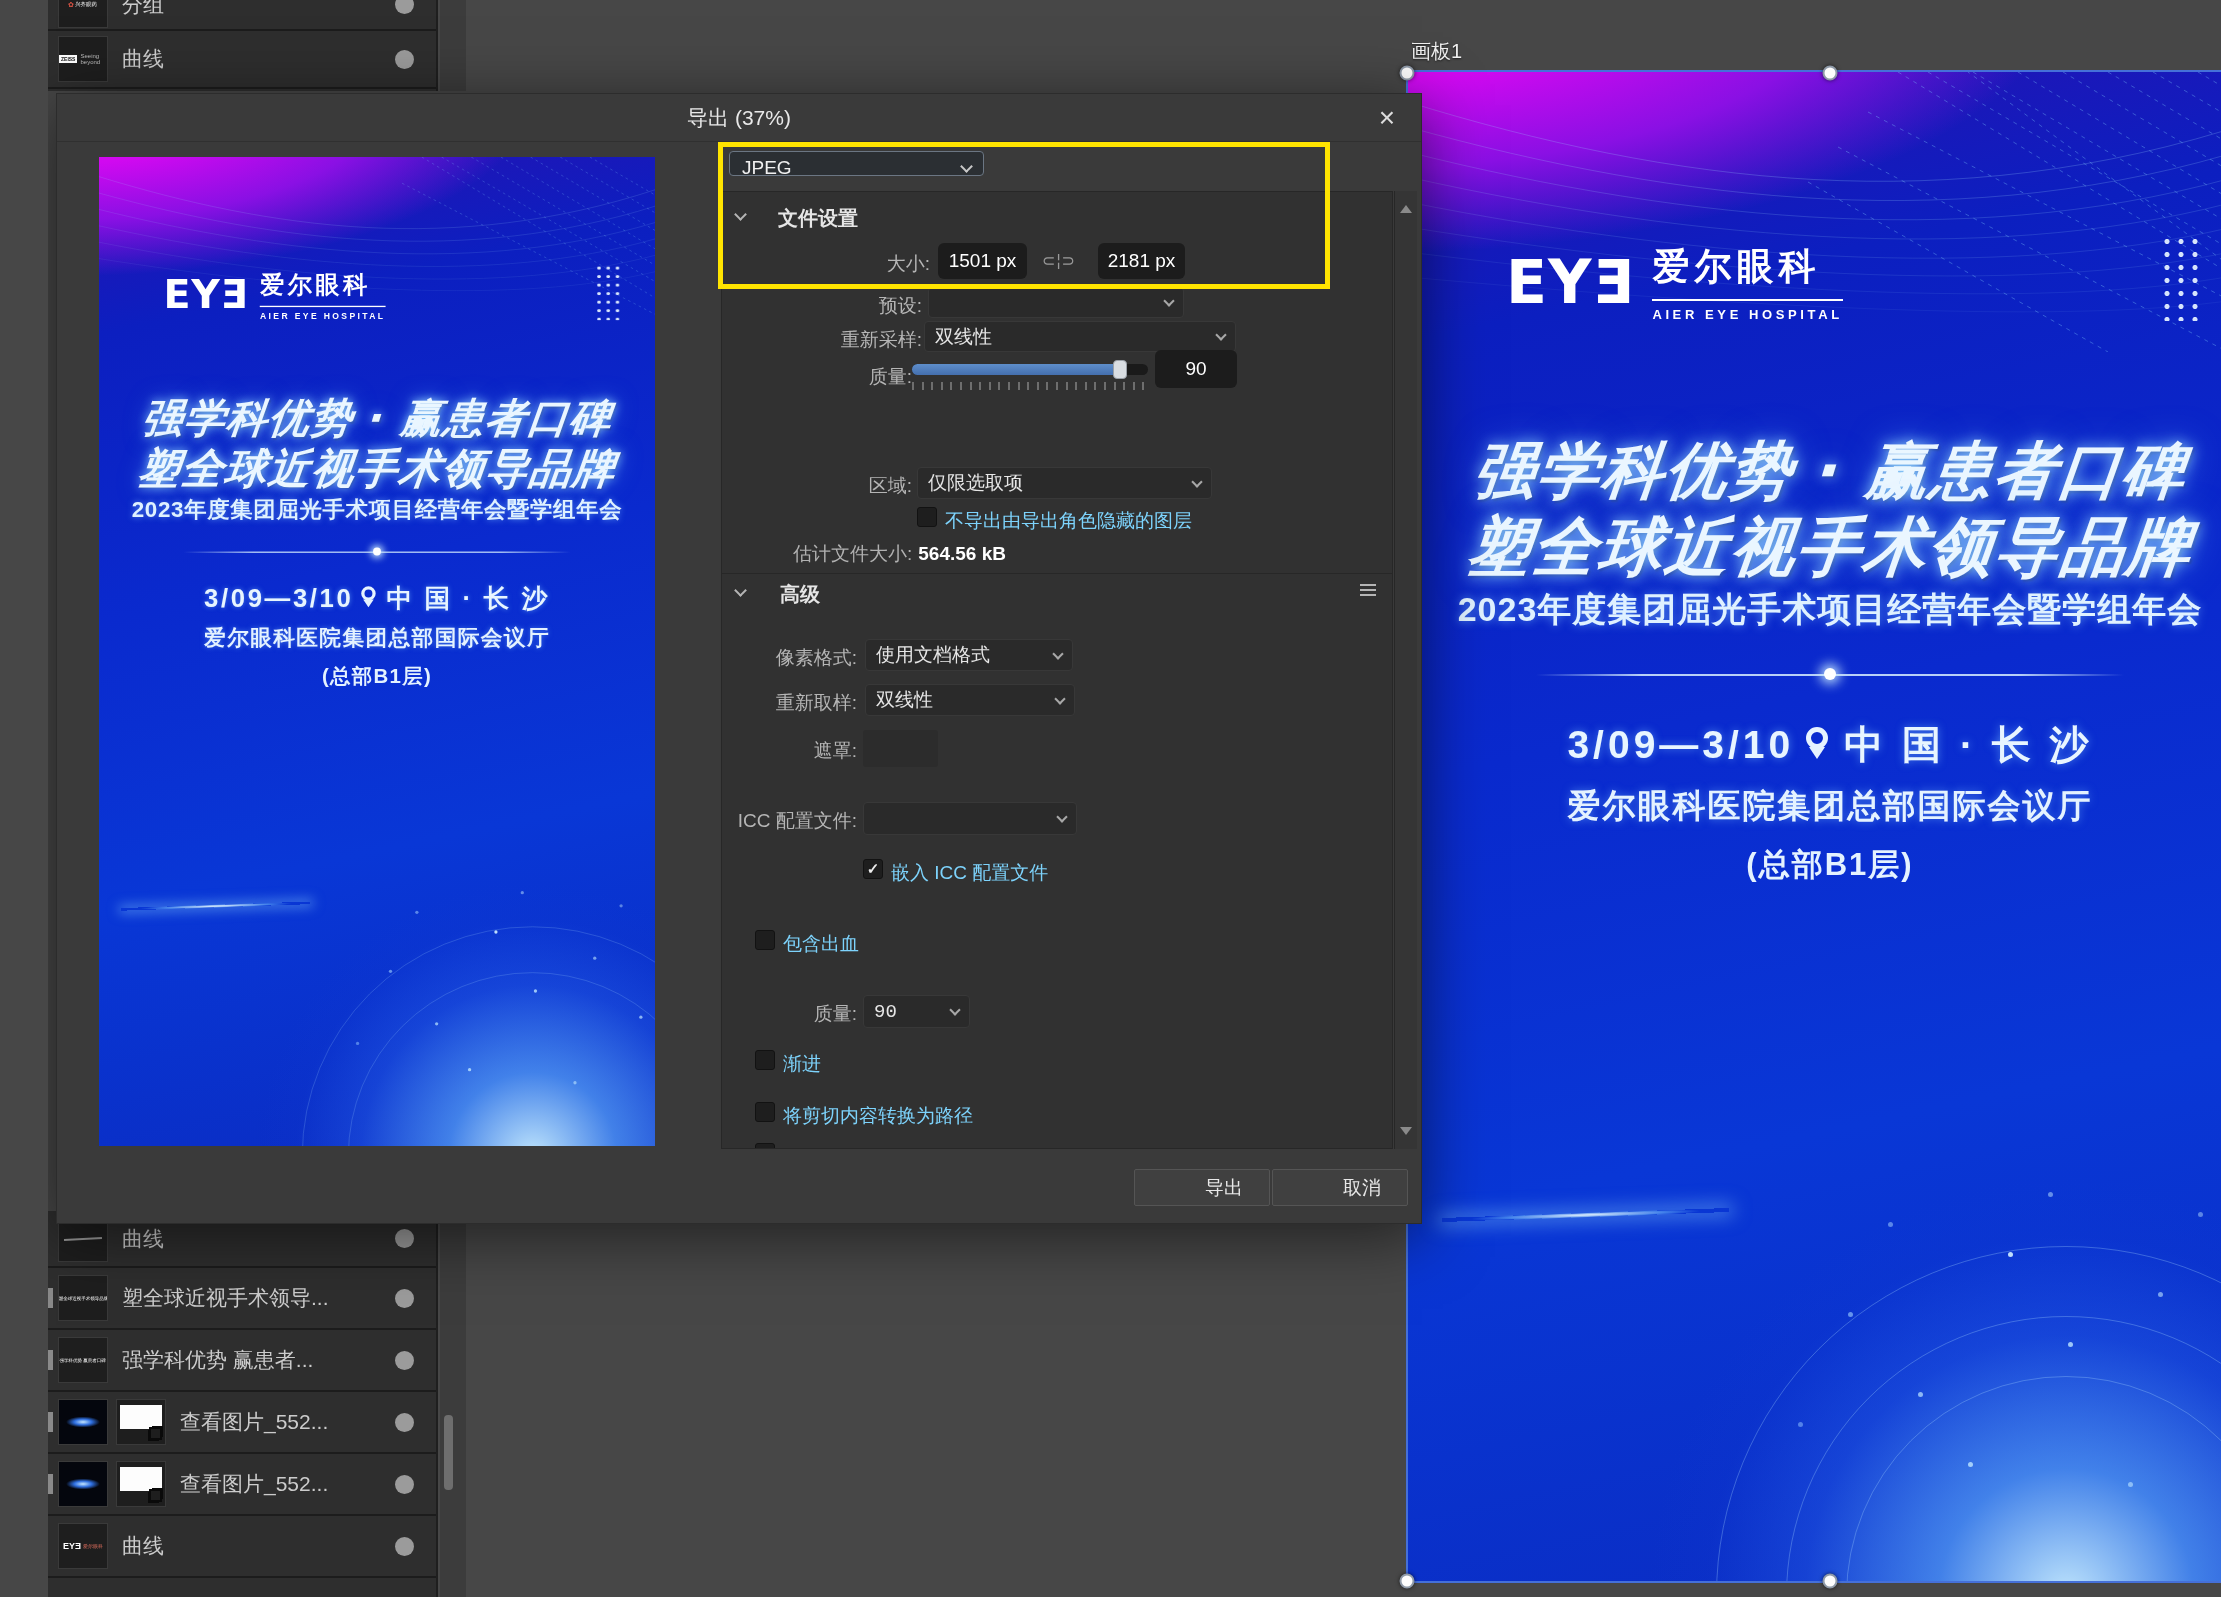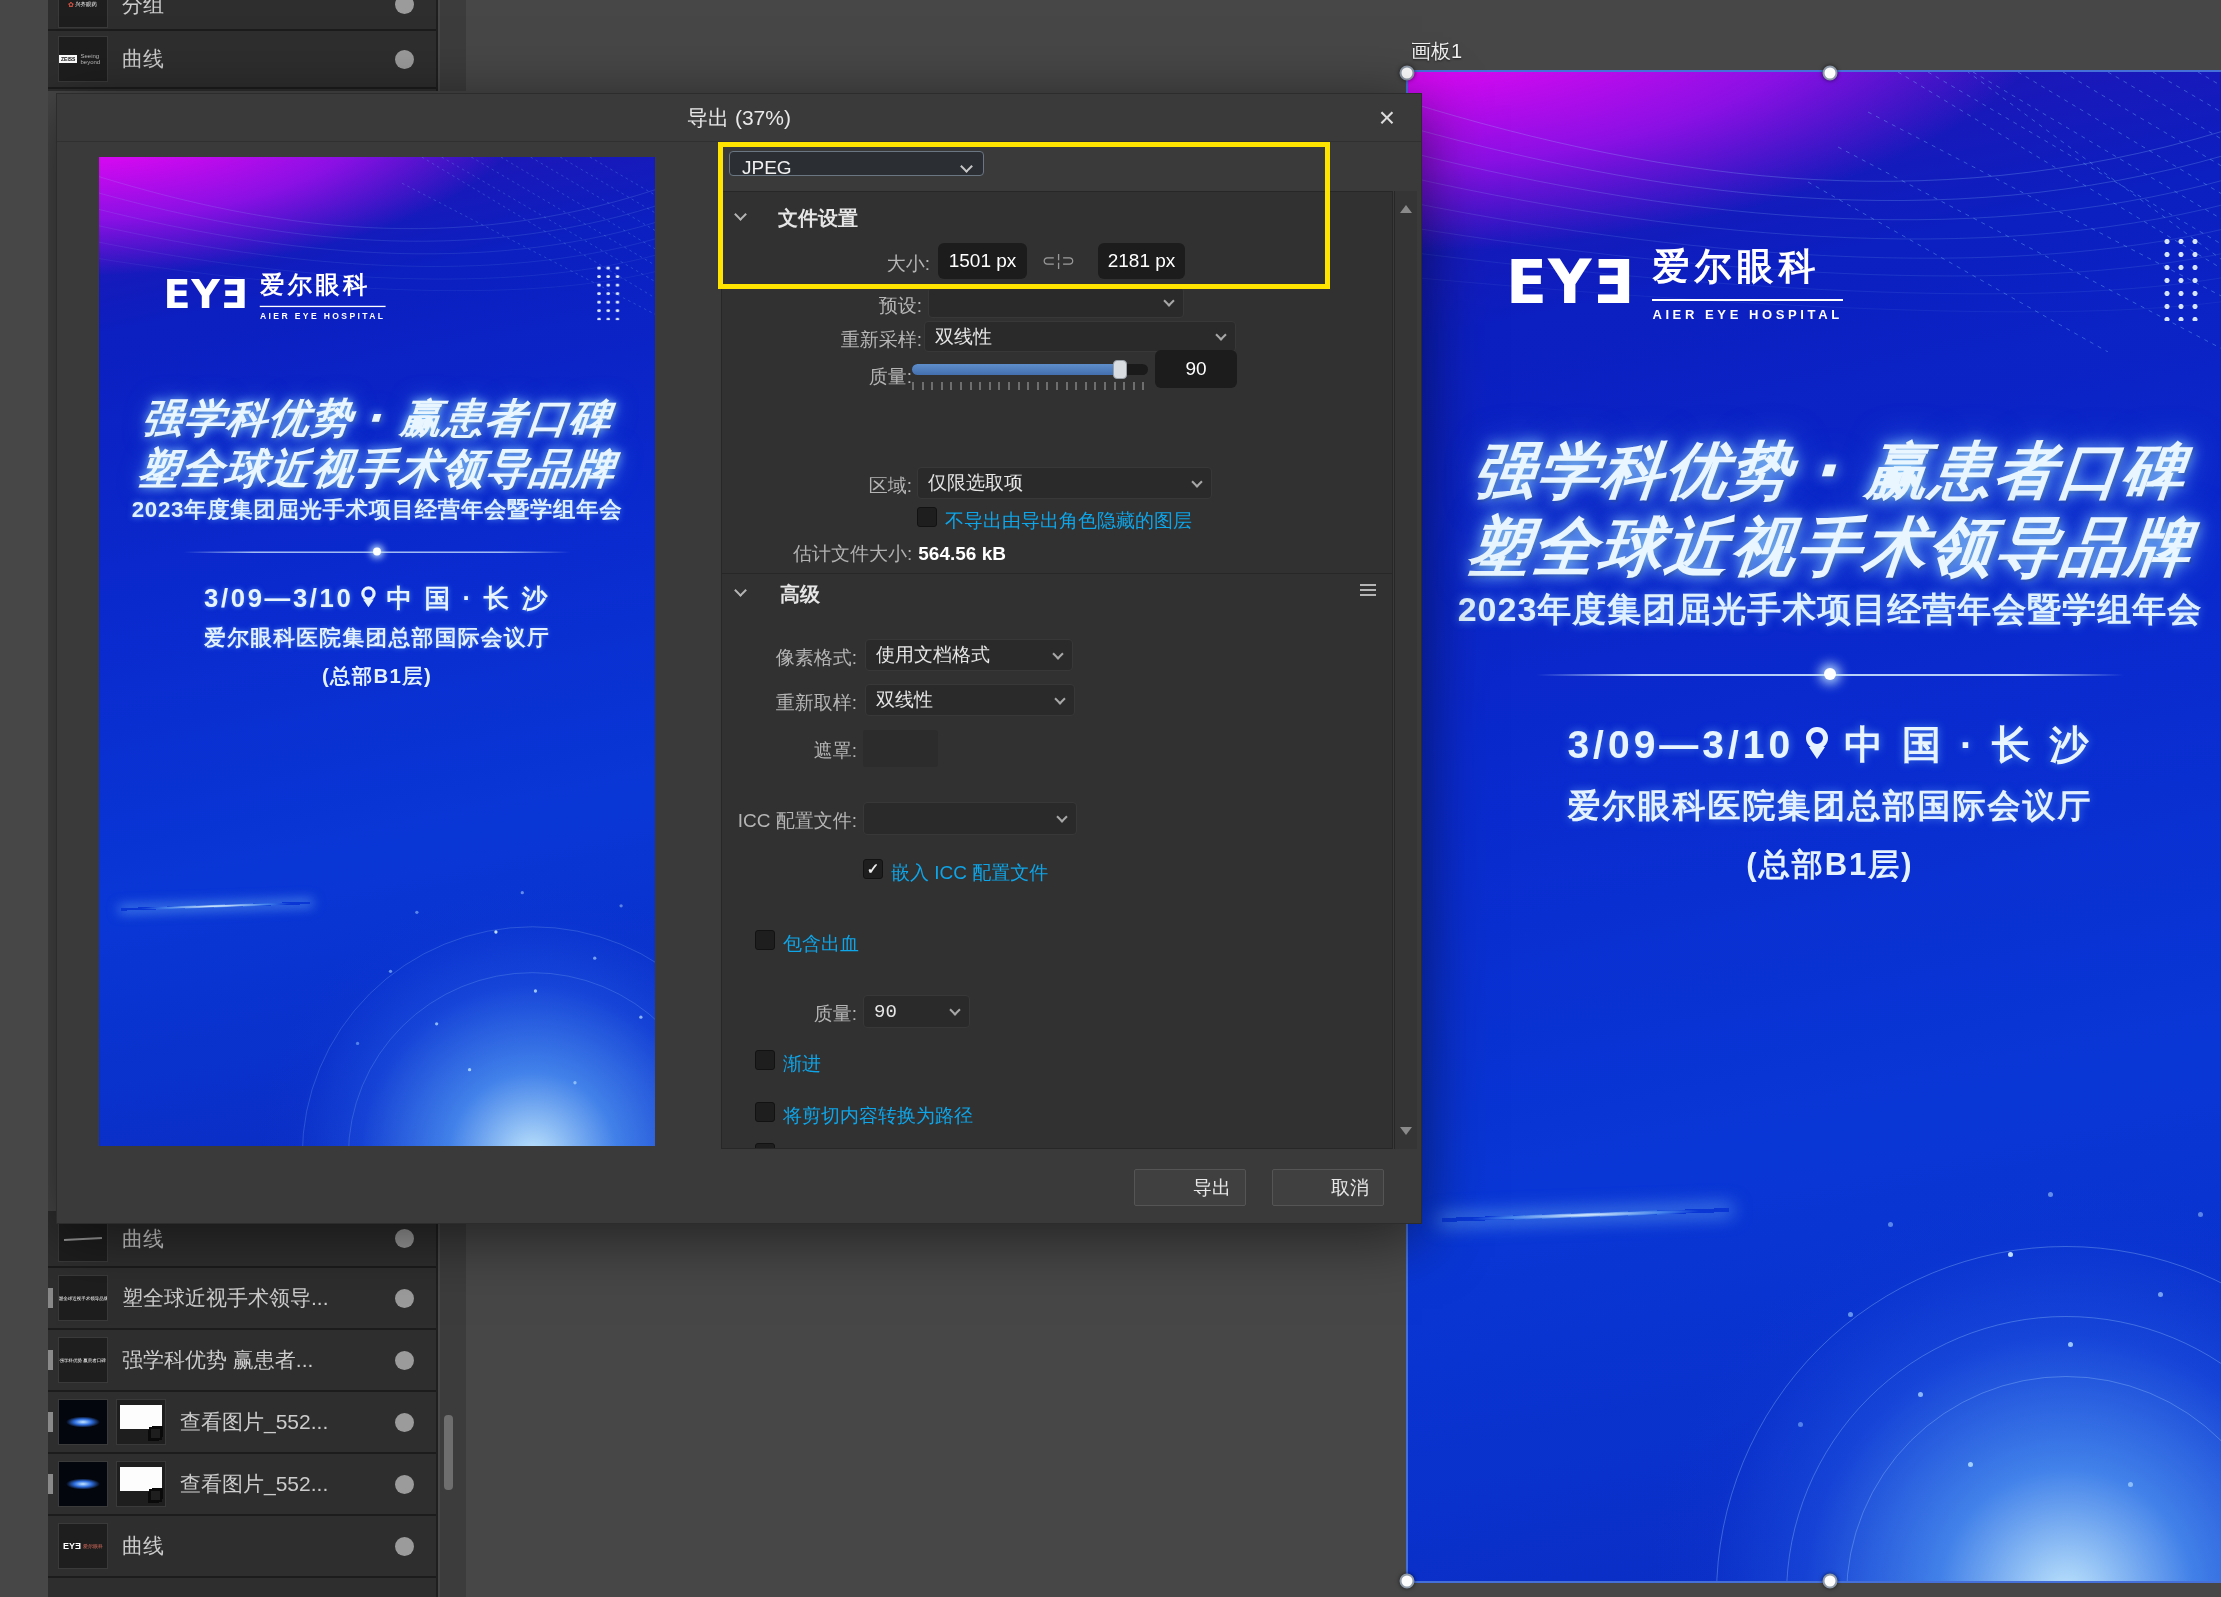--- a/index.html
+++ b/index.html
@@ -100,33 +100,33 @@
         transform:rotate(45deg);}
   .sec-head{position:absolute;color:#e6e6e6;font-size:20px;font-weight:bold;}
   .flabel{position:absolute;width:200px;text-align:right;color:#b5b5b5;font-size:19px;}
   .field{position:absolute;background:#1c1c1c;border-radius:6px;color:#ffffff;font-size:19px;
          display:flex;align-items:center;justify-content:center;}
   .dd{position:absolute;background:#2a2a2a;border:1px solid #383838;border-radius:4px;color:#e6e6e6;font-size:19px;
       display:flex;align-items:center;padding:0 30px 0 10px;font-family:Liberation Mono, monospace;}
   .dd .chev{position:absolute;right:10px;width:8px;height:8px;border-color:#a8a8a8;margin-top:-3px;}
   .cbx{position:absolute;width:20px;height:20px;background:#1e1e1e;border:1px solid #121212;border-radius:3px;
        display:flex;align-items:center;justify-content:center;color:#ededed;font-size:15px;font-weight:bold;}
-  .clabel{position:absolute;color:#0ea5e9;font-size:19px;}
+  .clabel{position:absolute;color:#7dd3fc;font-size:19px;}
   .slider-rail{position:absolute;height:11px;border-radius:6px;background:#1a1a1a;}
   .slider-fill{position:absolute;left:0;top:0;height:11px;border-radius:6px 0 0 6px;width:88%;
        background:linear-gradient(180deg,#5e8ecb,#446fae);}
   .slider-thumb{position:absolute;left:calc(88% - 7px);top:-4px;width:14px;height:19px;border-radius:4px;
        background:#d9dde2;border:1px solid #9aa0a8;}
   .ticks{position:absolute;height:8px;background:repeating-linear-gradient(90deg,#6e6e6e 0 2px,transparent 2px 9.6px);}
   .hamb{position:absolute;width:16px;height:12px;border-top:2px solid #b5b5b5;border-bottom:2px solid #b5b5b5;}
   .hamb::after{content:'';position:absolute;left:0;top:3px;width:16px;height:2px;background:#b5b5b5;}
   .scrollbar{position:absolute;left:1338px;top:97px;width:22px;height:958px;background:#353535;}
   .tri-up{position:absolute;left:5px;top:8px;border:6px solid transparent;border-bottom:8px solid #8a8a8a;}
   .tri-dn{position:absolute;left:5px;bottom:8px;border:6px solid transparent;border-top:8px solid #8a8a8a;}
-  .btn{position:absolute;width:112px;height:37px;background:#404040;border:1px solid #555555;border-radius:2px;
+  .btn{position:absolute;width:136px;height:37px;background:#404040;border:1px solid #555555;border-radius:2px;
        color:#e8e8e8;font-size:19px;display:flex;align-items:center;justify-content:center;padding-left:44px;}
   .highlight{position:absolute;left:670px;top:142px;width:612px;height:147px;border:5px solid #ffe400;z-index:8;}
   .linkicon{position:absolute;color:#9a9a9a;font-size:16px;letter-spacing:1px;}
   .estline{position:absolute;font-size:19px;color:#b0b0b0;}
   .estline b{color:#ffffff;font-weight:bold;margin-left:6px;}
 </style>
 </head>
 <body>
 
 <div class="screen">

